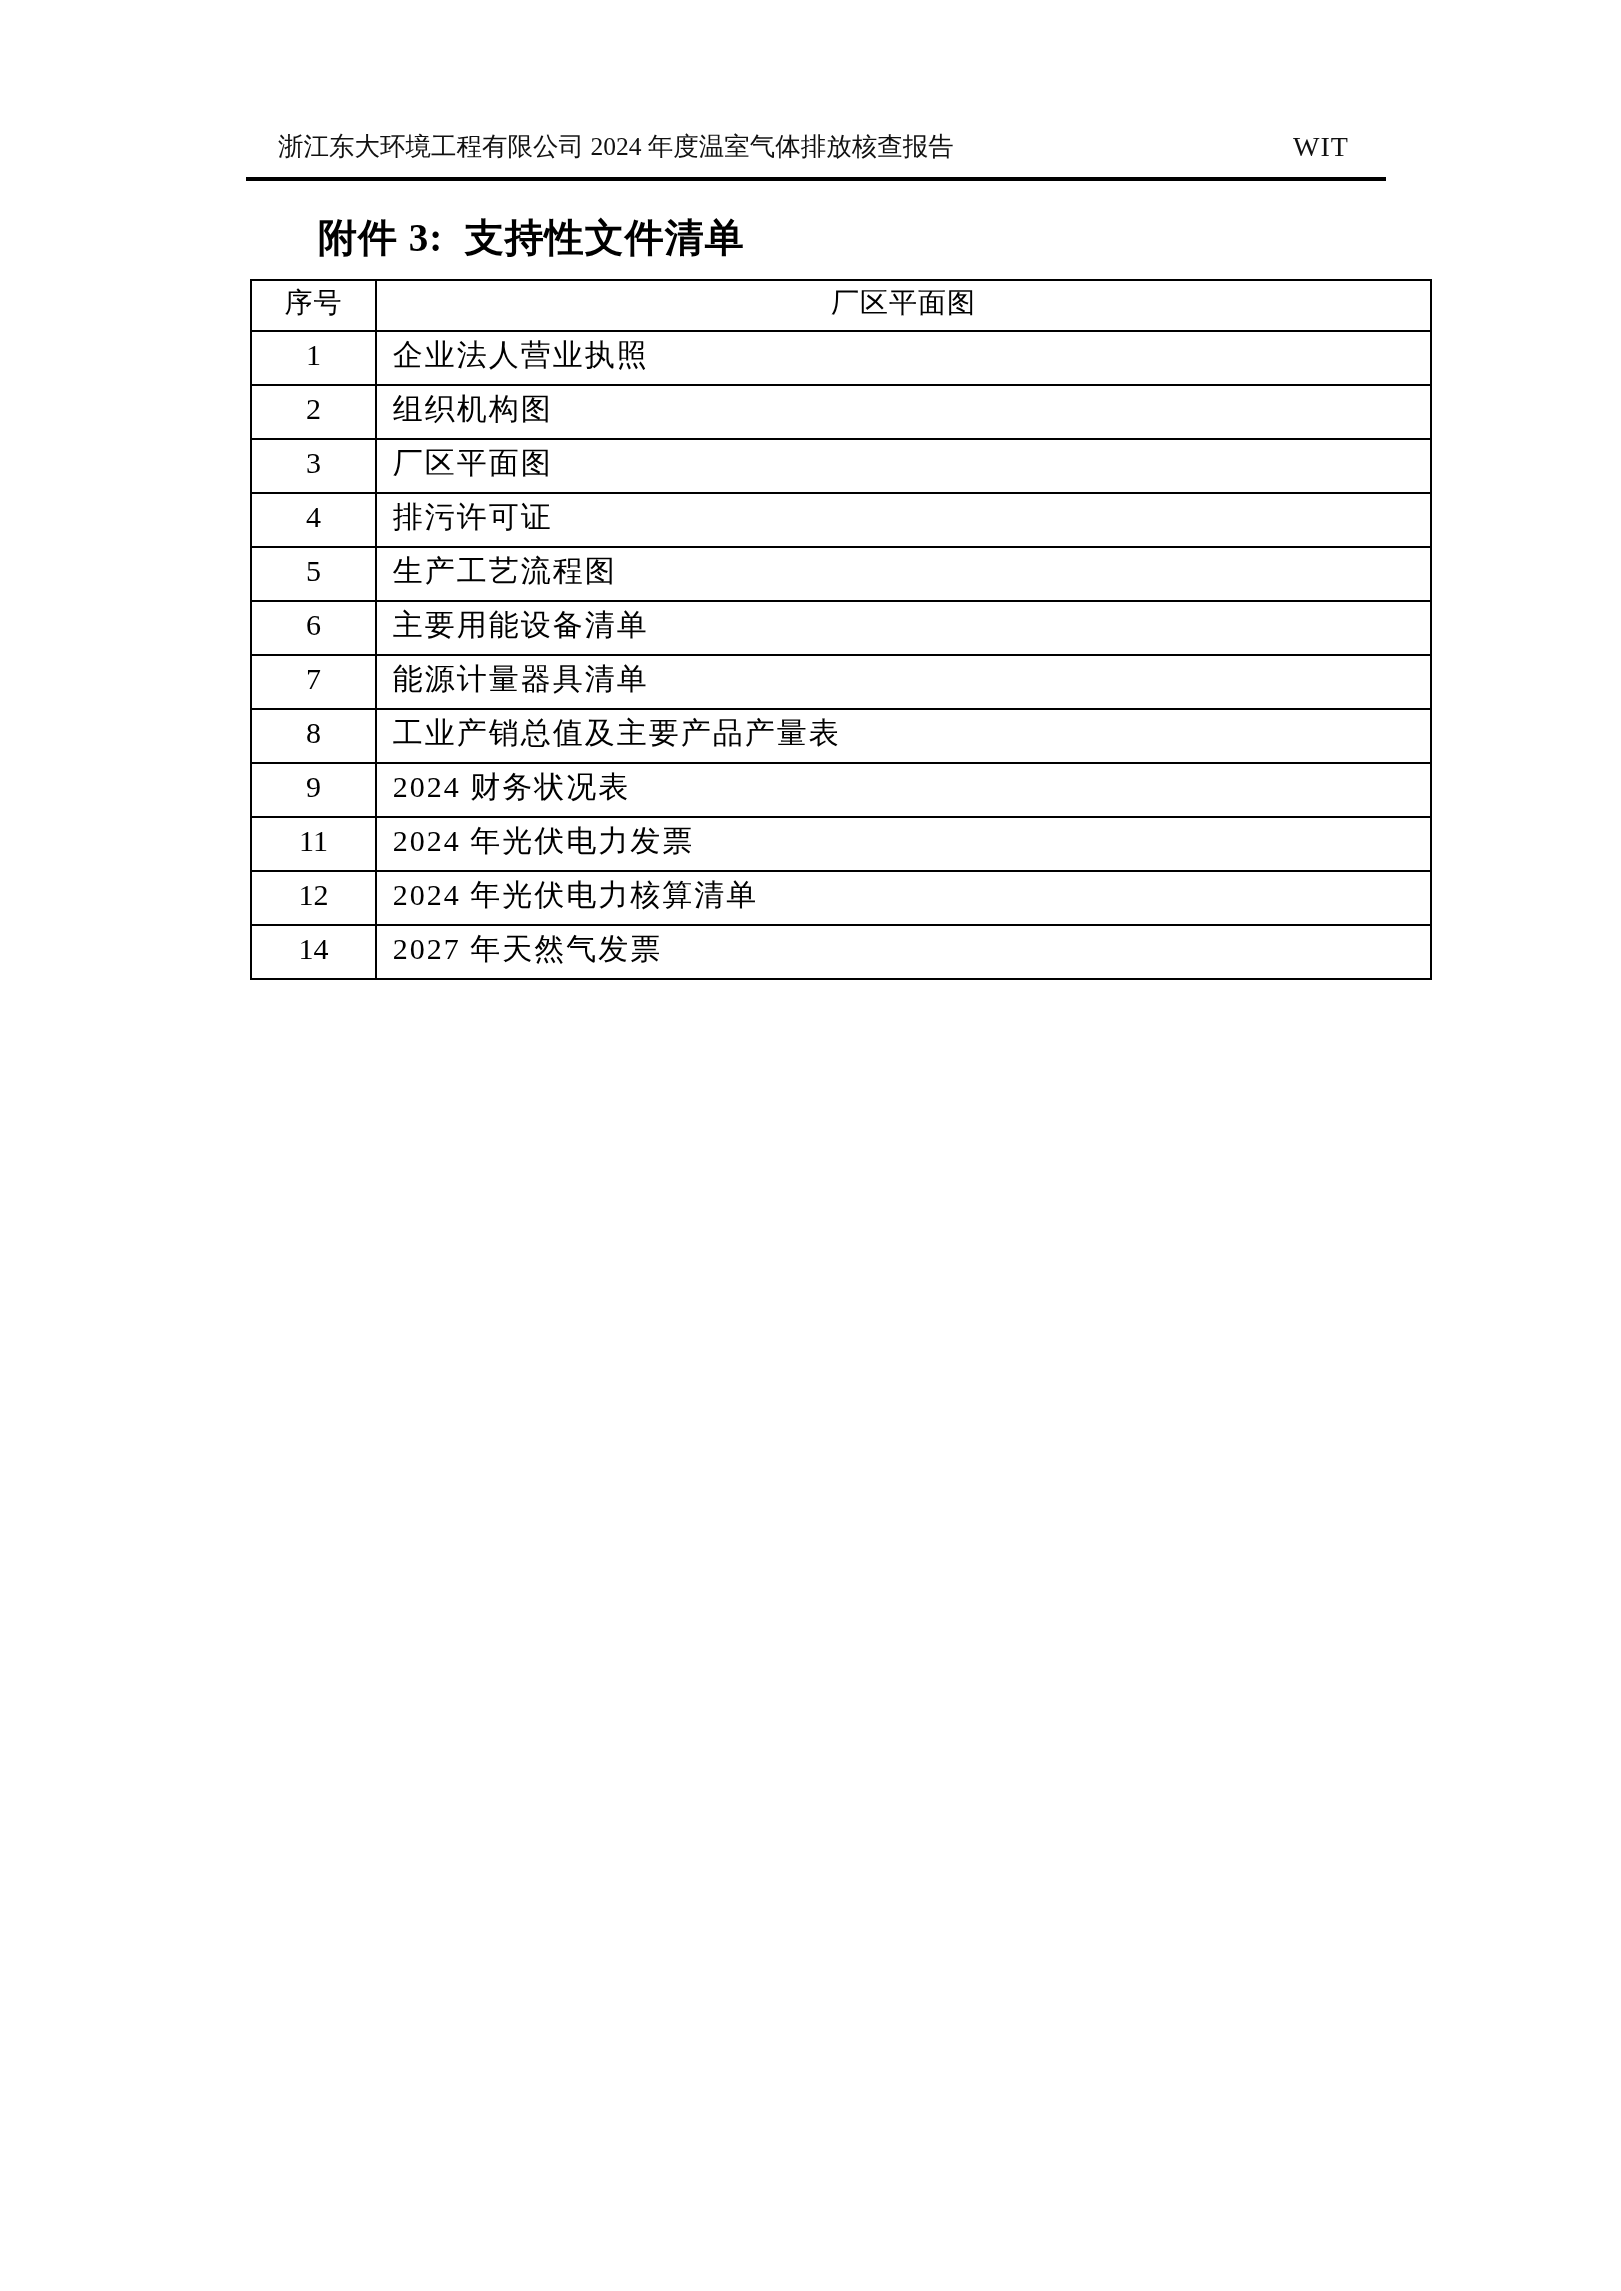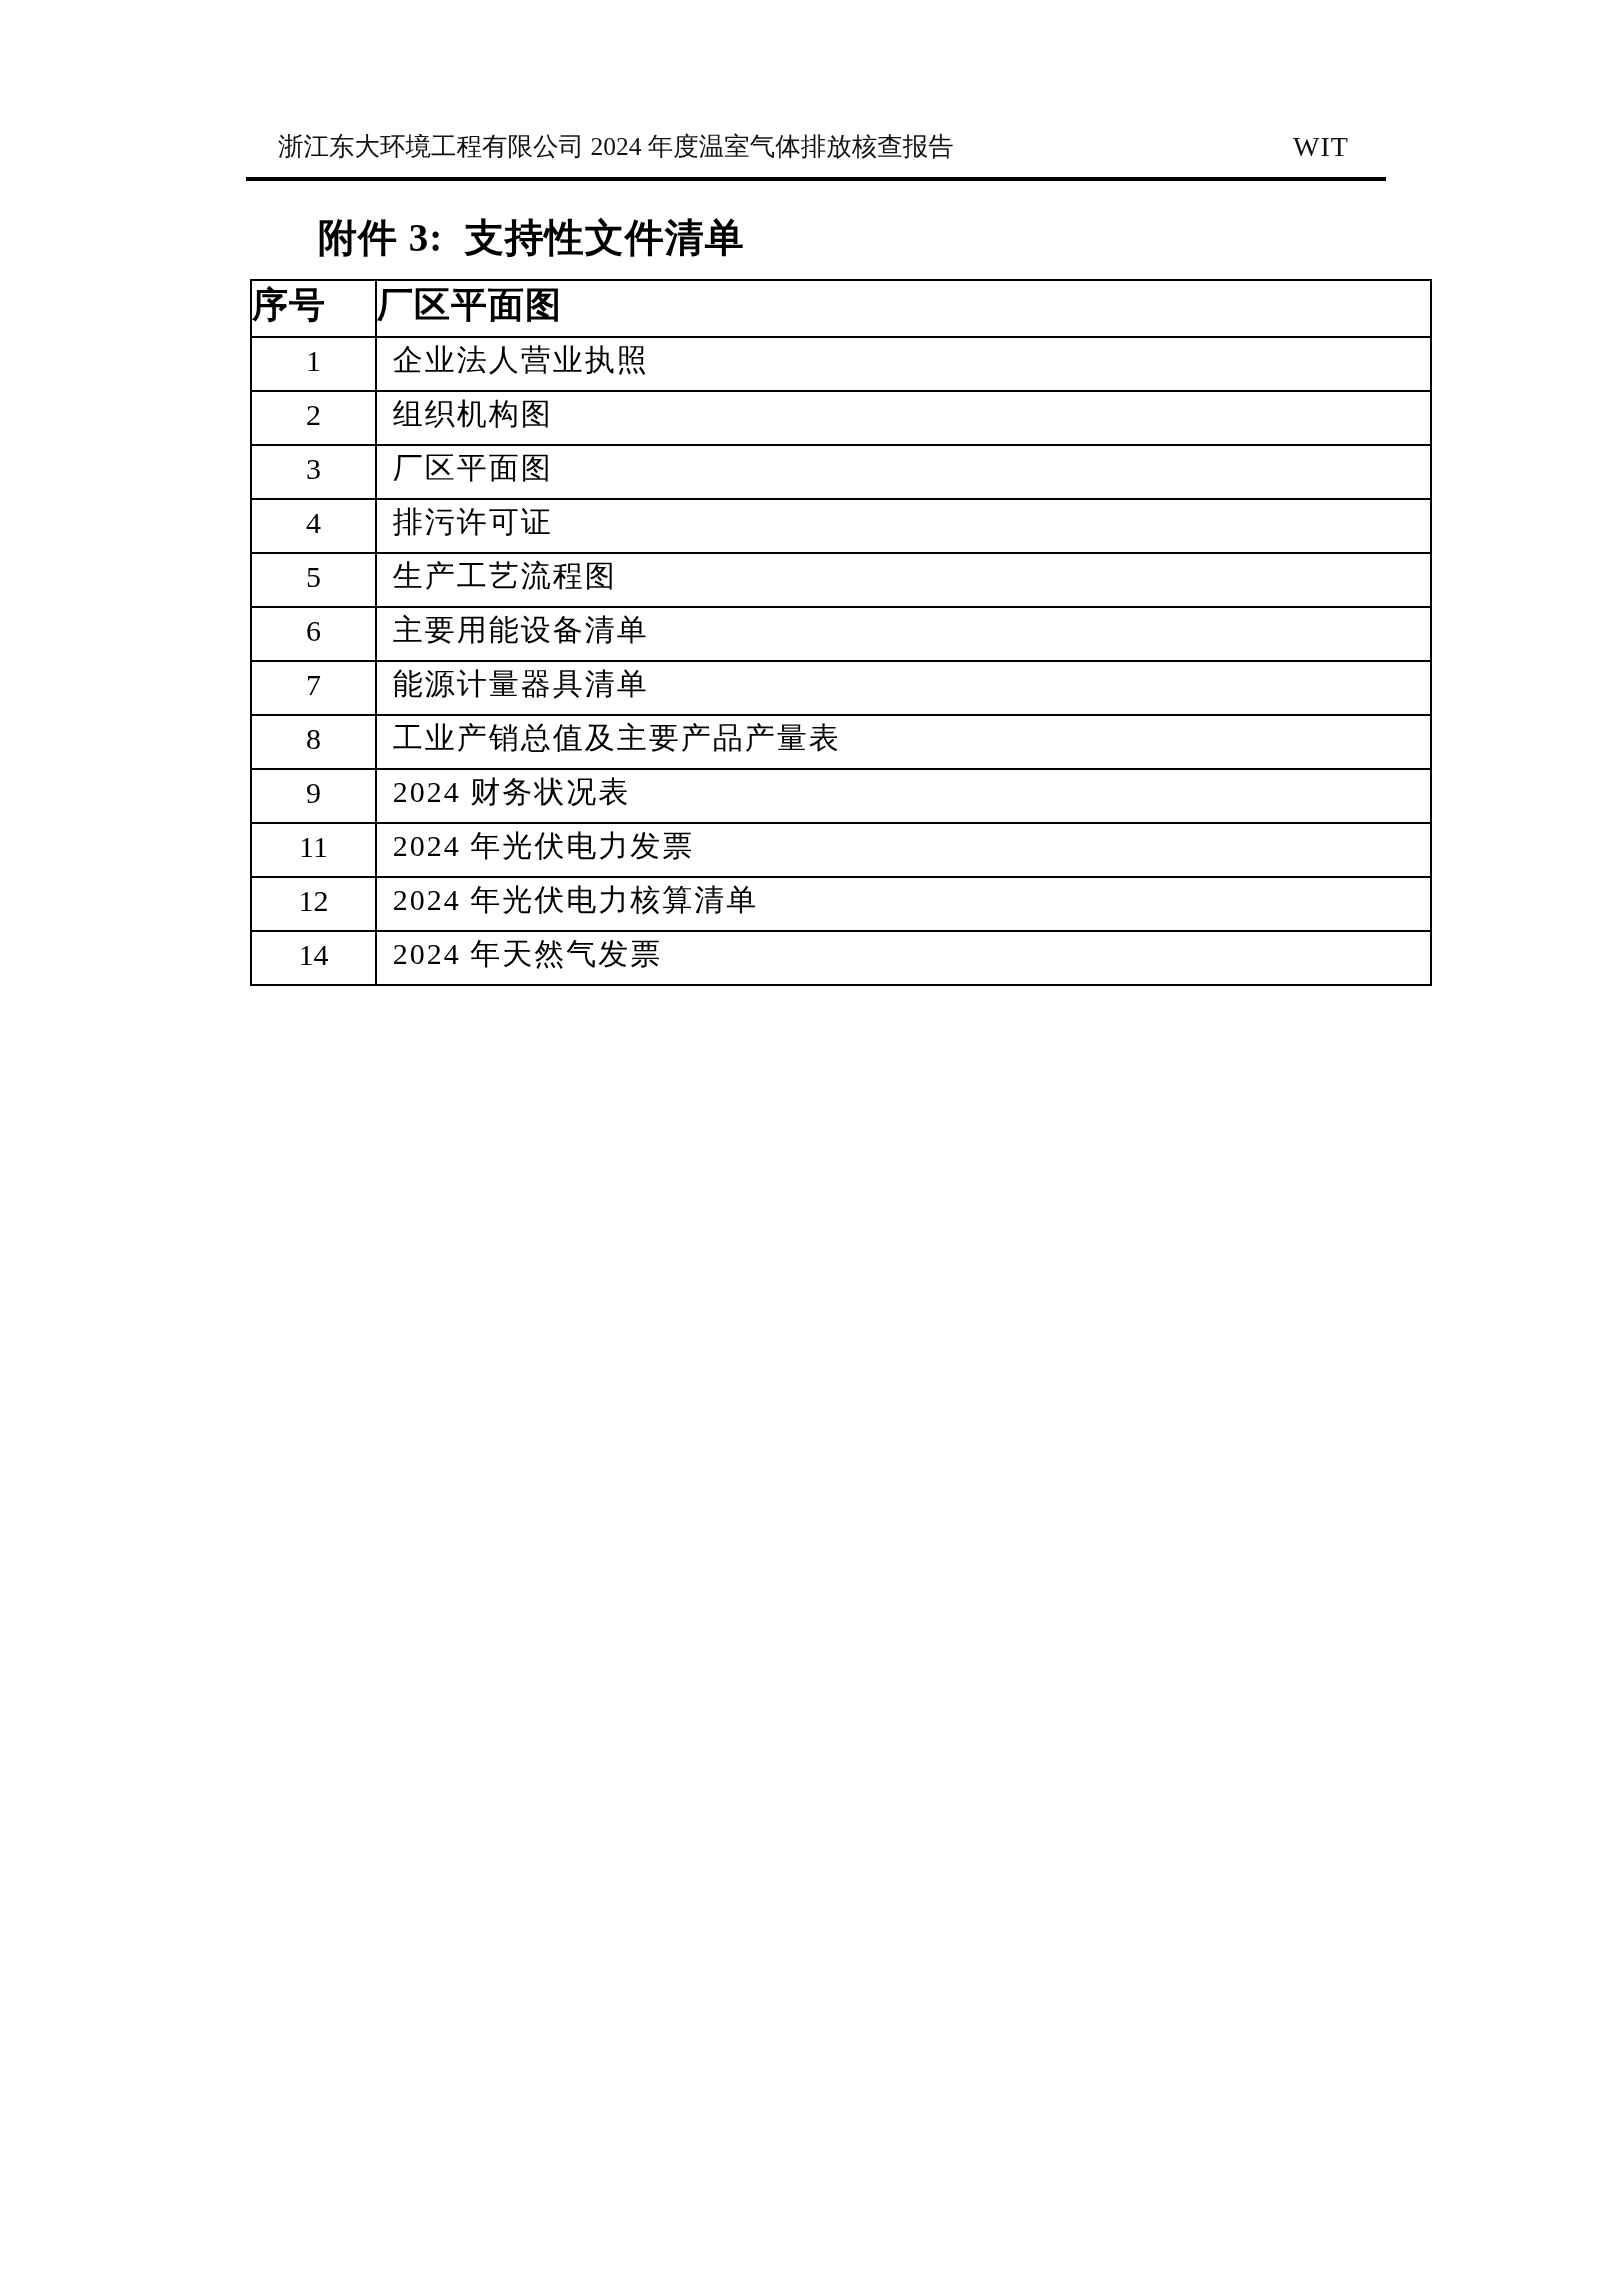--- a/index.html
+++ b/index.html
@@ -62,23 +62,23 @@
   table.doc-table td {
     border: 2px solid #000000;
     border-top-width: 2.9px;
     border-bottom-width: 2.9px;
     vertical-align: middle;
     background: #ffffff;
   }
   table.doc-table th {
     height: 51px;
     padding: 0 0 5.9px 0;
-    font-size: 36px;
-    font-weight: 700;
-    text-align: left;
+    font-size: 28px;
+    font-weight: 400;
+    text-align: center;
     letter-spacing: 1px;
   }
   table.doc-table td {
     height: 54px;
     padding: 0 0 5.9px 0;
     font-size: 30px;
     font-weight: 400;
     letter-spacing: 2px;
   }
   table.doc-table td.col-no {
@@ -165,20 +165,20 @@
         <tr>
           <td class="col-no">11</td>
           <td class="col-name">2024 年光伏电力发票</td>
         </tr>
         <tr>
           <td class="col-no">12</td>
           <td class="col-name">2024 年光伏电力核算清单</td>
         </tr>
         <tr>
           <td class="col-no">14</td>
-          <td class="col-name">2024 年天然气发票</td>
+          <td class="col-name">2027 年天然气发票</td>
         </tr>
       </tbody>
   </table>
 
 
 </div>
 
 
 </body></html>

